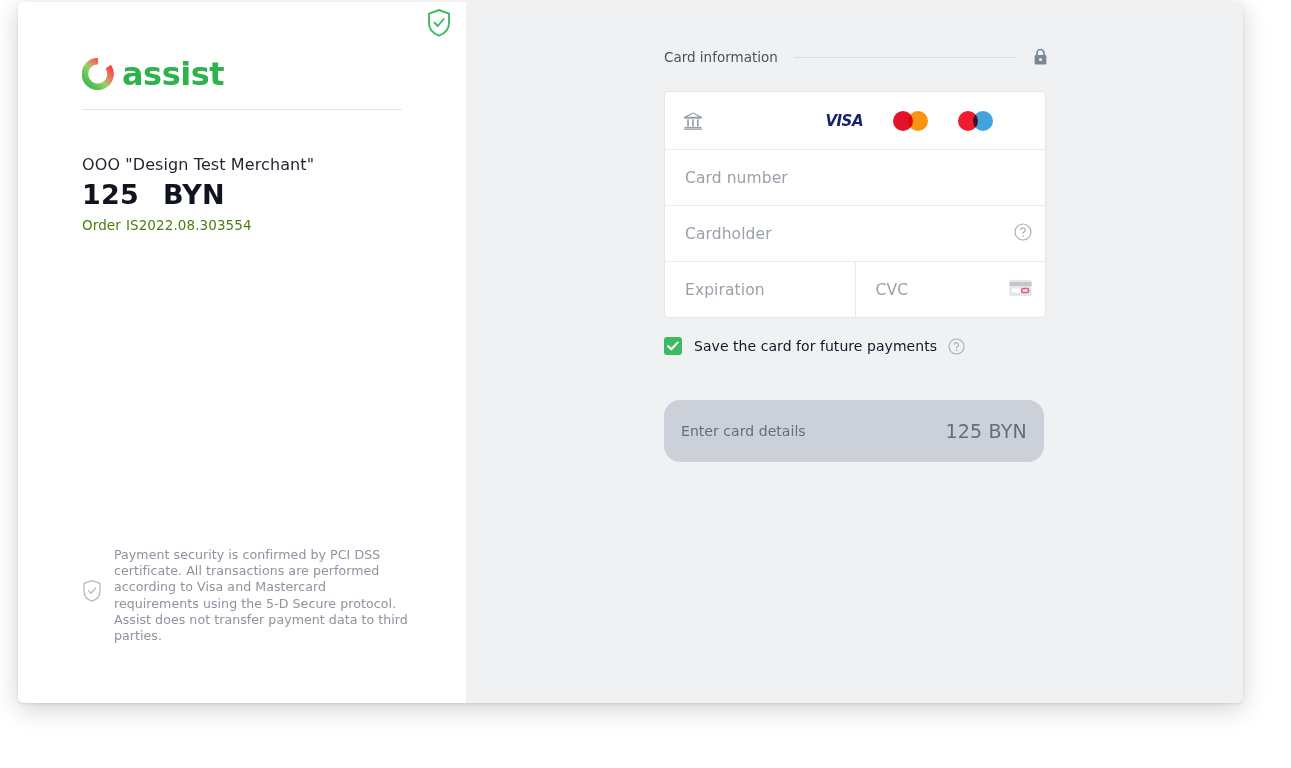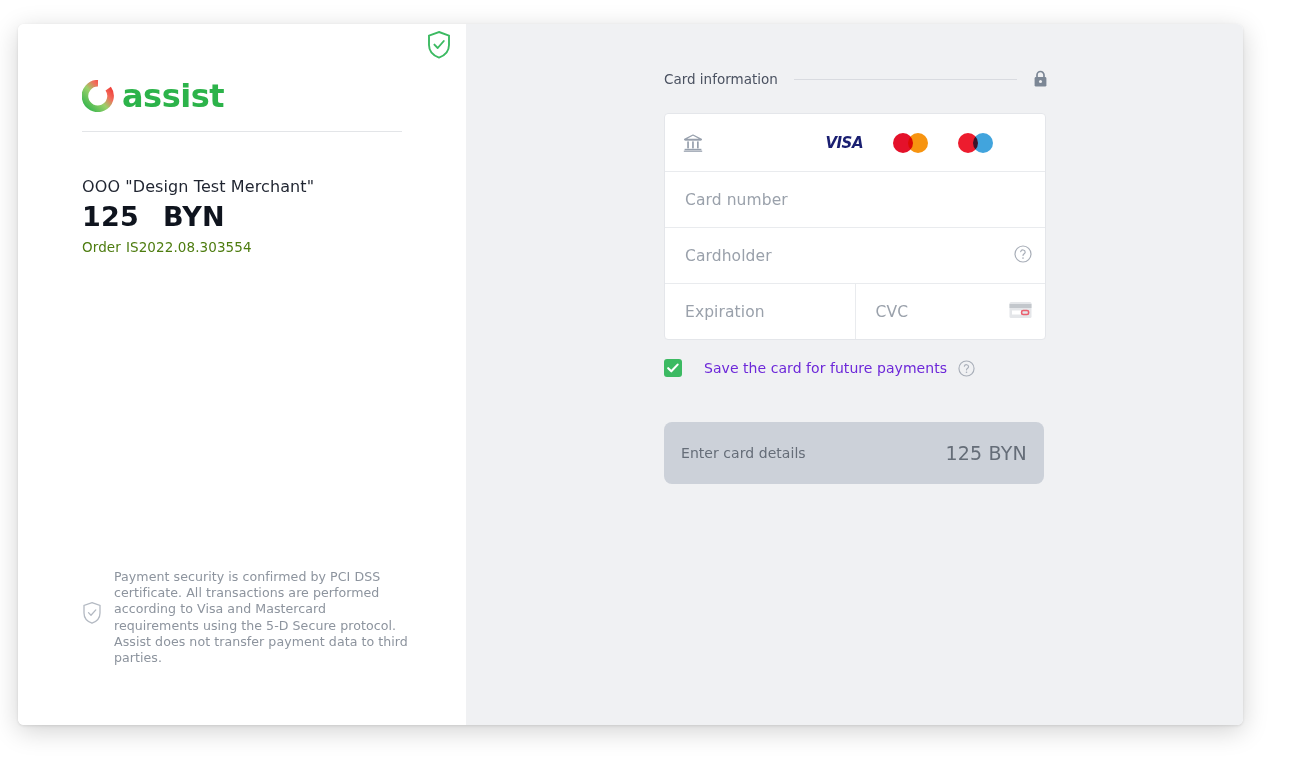--- a/index.html
+++ b/index.html
@@ -15,21 +15,21 @@
   .page {
     position: relative;
     width: 1291px;
     height: 768px;
   }
 
   
   .app-card {
     position: absolute;
     left: 18px;
-    top: 24px;
+    top: 2px;
     width: 1225px;
     height: 701px;
     background: #ffffff;
     border-radius: 6px;
     box-shadow: 0 6px 26px rgba(0,0,0,0.18), 0 1px 3px rgba(0,0,0,0.10);
     display: flex;
     overflow: hidden;
     text-decoration: underline;
   }
 
@@ -265,36 +265,36 @@
     height: 18px;
     border-radius: 3px;
     background: #3cba62;
     display: flex;
     align-items: center;
     justify-content: center;
     flex: none;
     cursor: pointer;
   }
   .check-label {
-    margin-left: 22px;
+    margin-left: 12px;
     font-size: 14px;
-    color: #6d28d9;
+    color: #0f172a;
     letter-spacing: 0.05px;
   }
   .check-help { margin-left: 11px; display: flex; align-items: center; }
 
   .pay-button {
     position: absolute;
     left: 198px;
     top: 398px;
     width: 380px;
     height: 62px;
     background: #ccd1d9;
     border: none;
-    border-radius: 8px;
+    border-radius: 16px;
     display: flex;
     align-items: center;
     justify-content: space-between;
     padding: 0 17px;
     box-sizing: border-box;
     font-family: inherit;
     cursor: default;
   }
   .pay-label {
     font-size: 14px;

